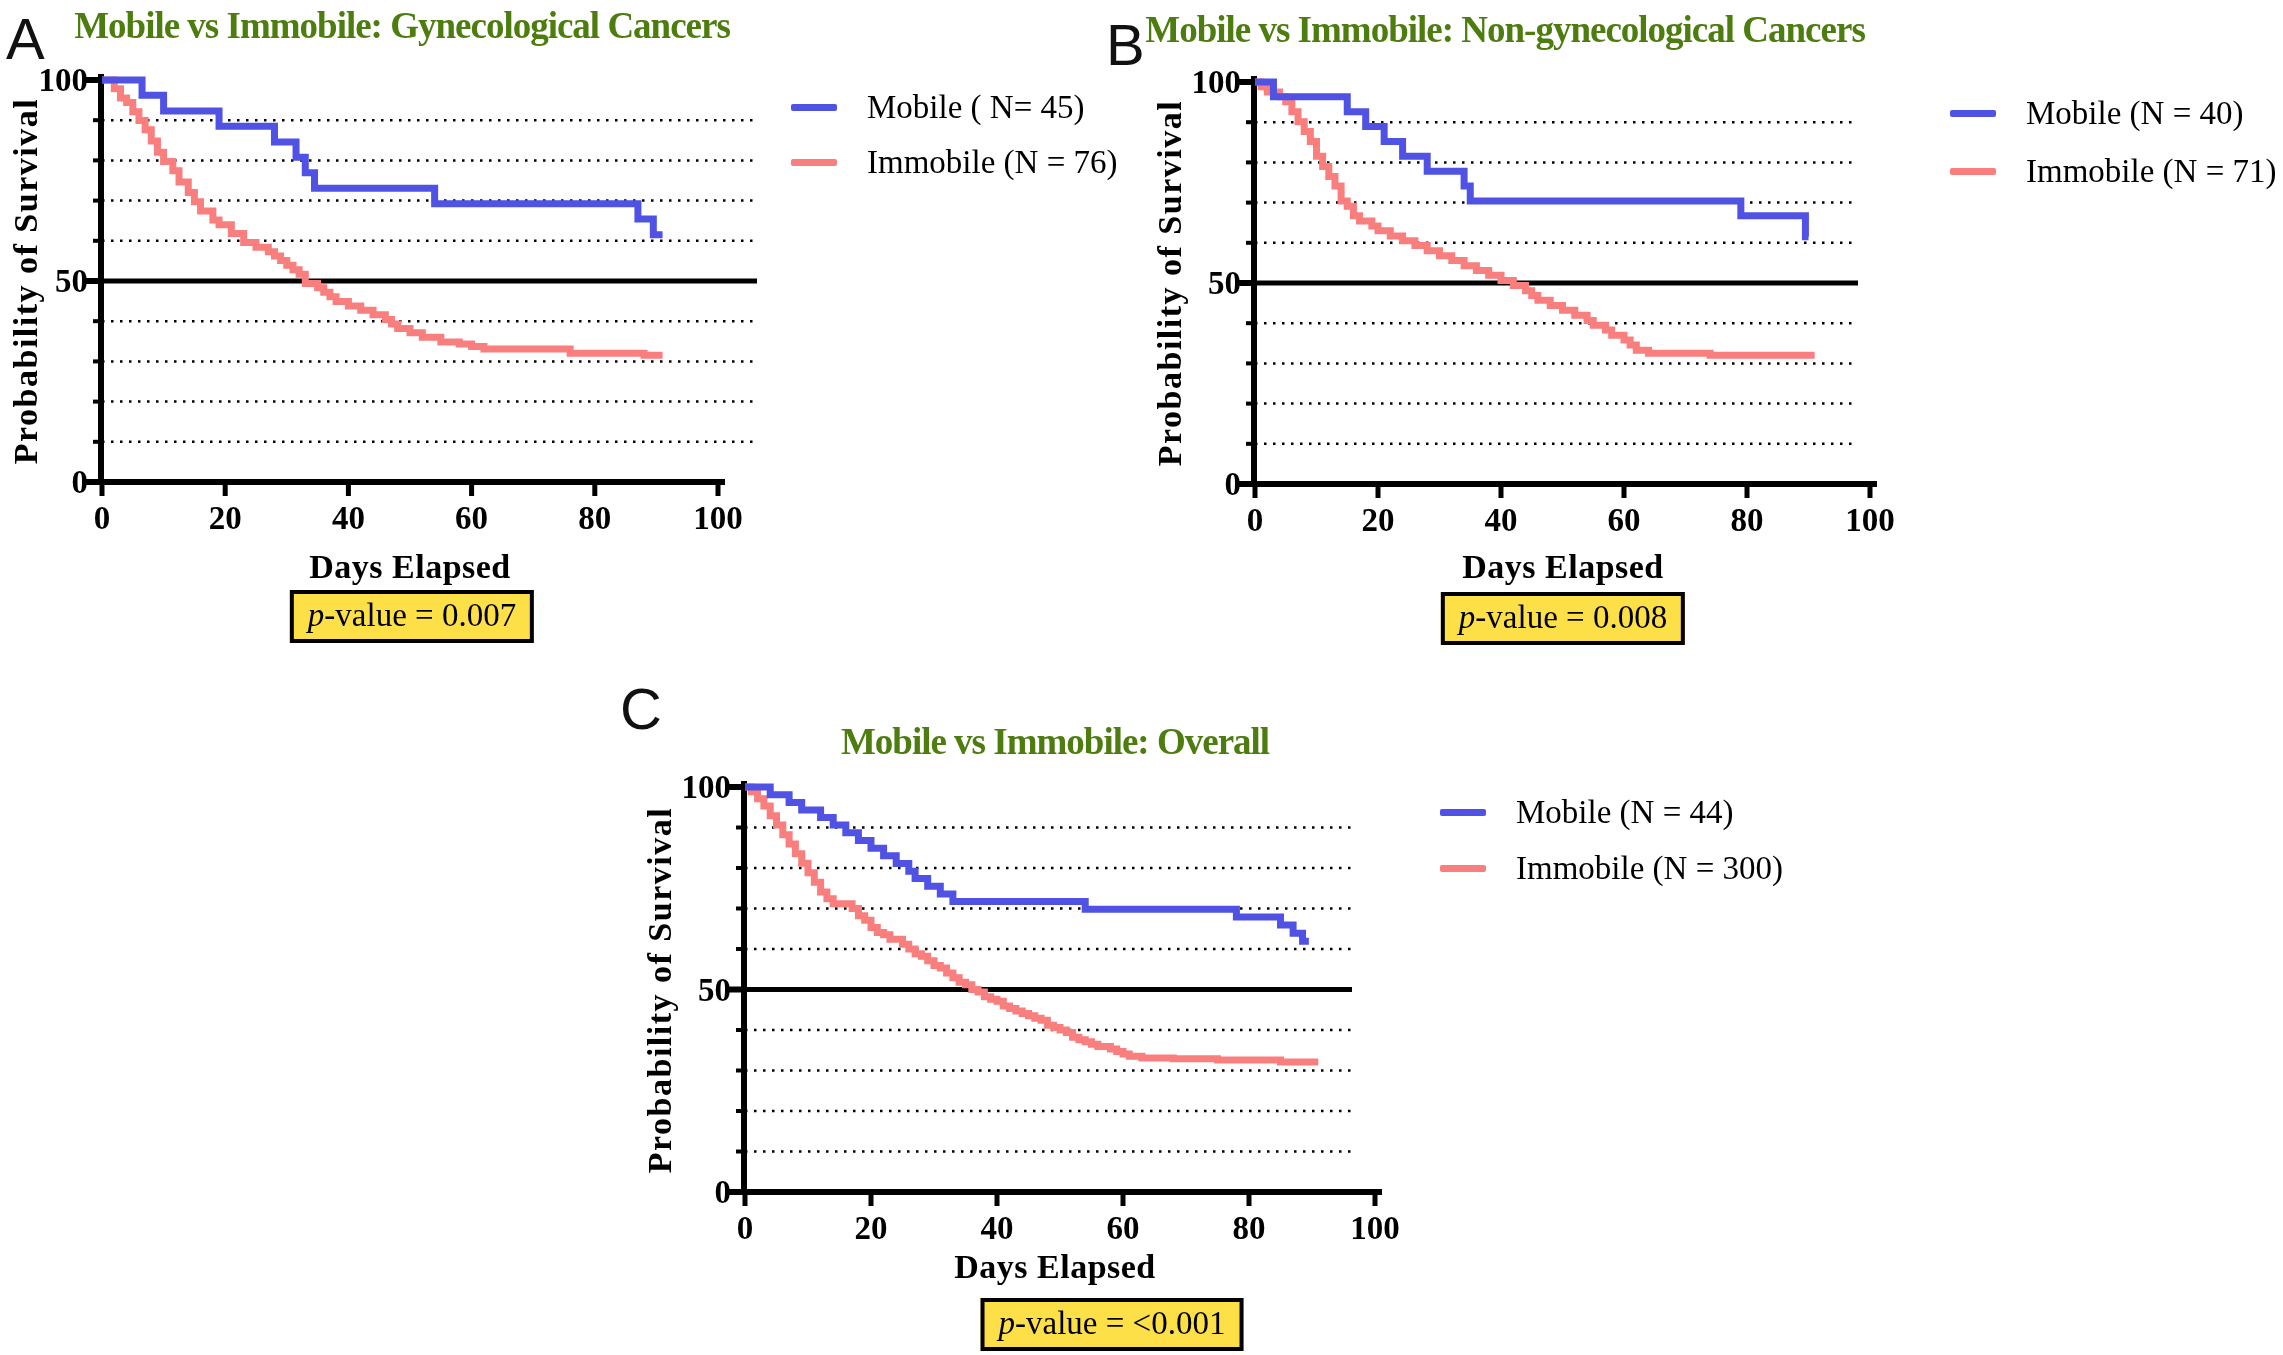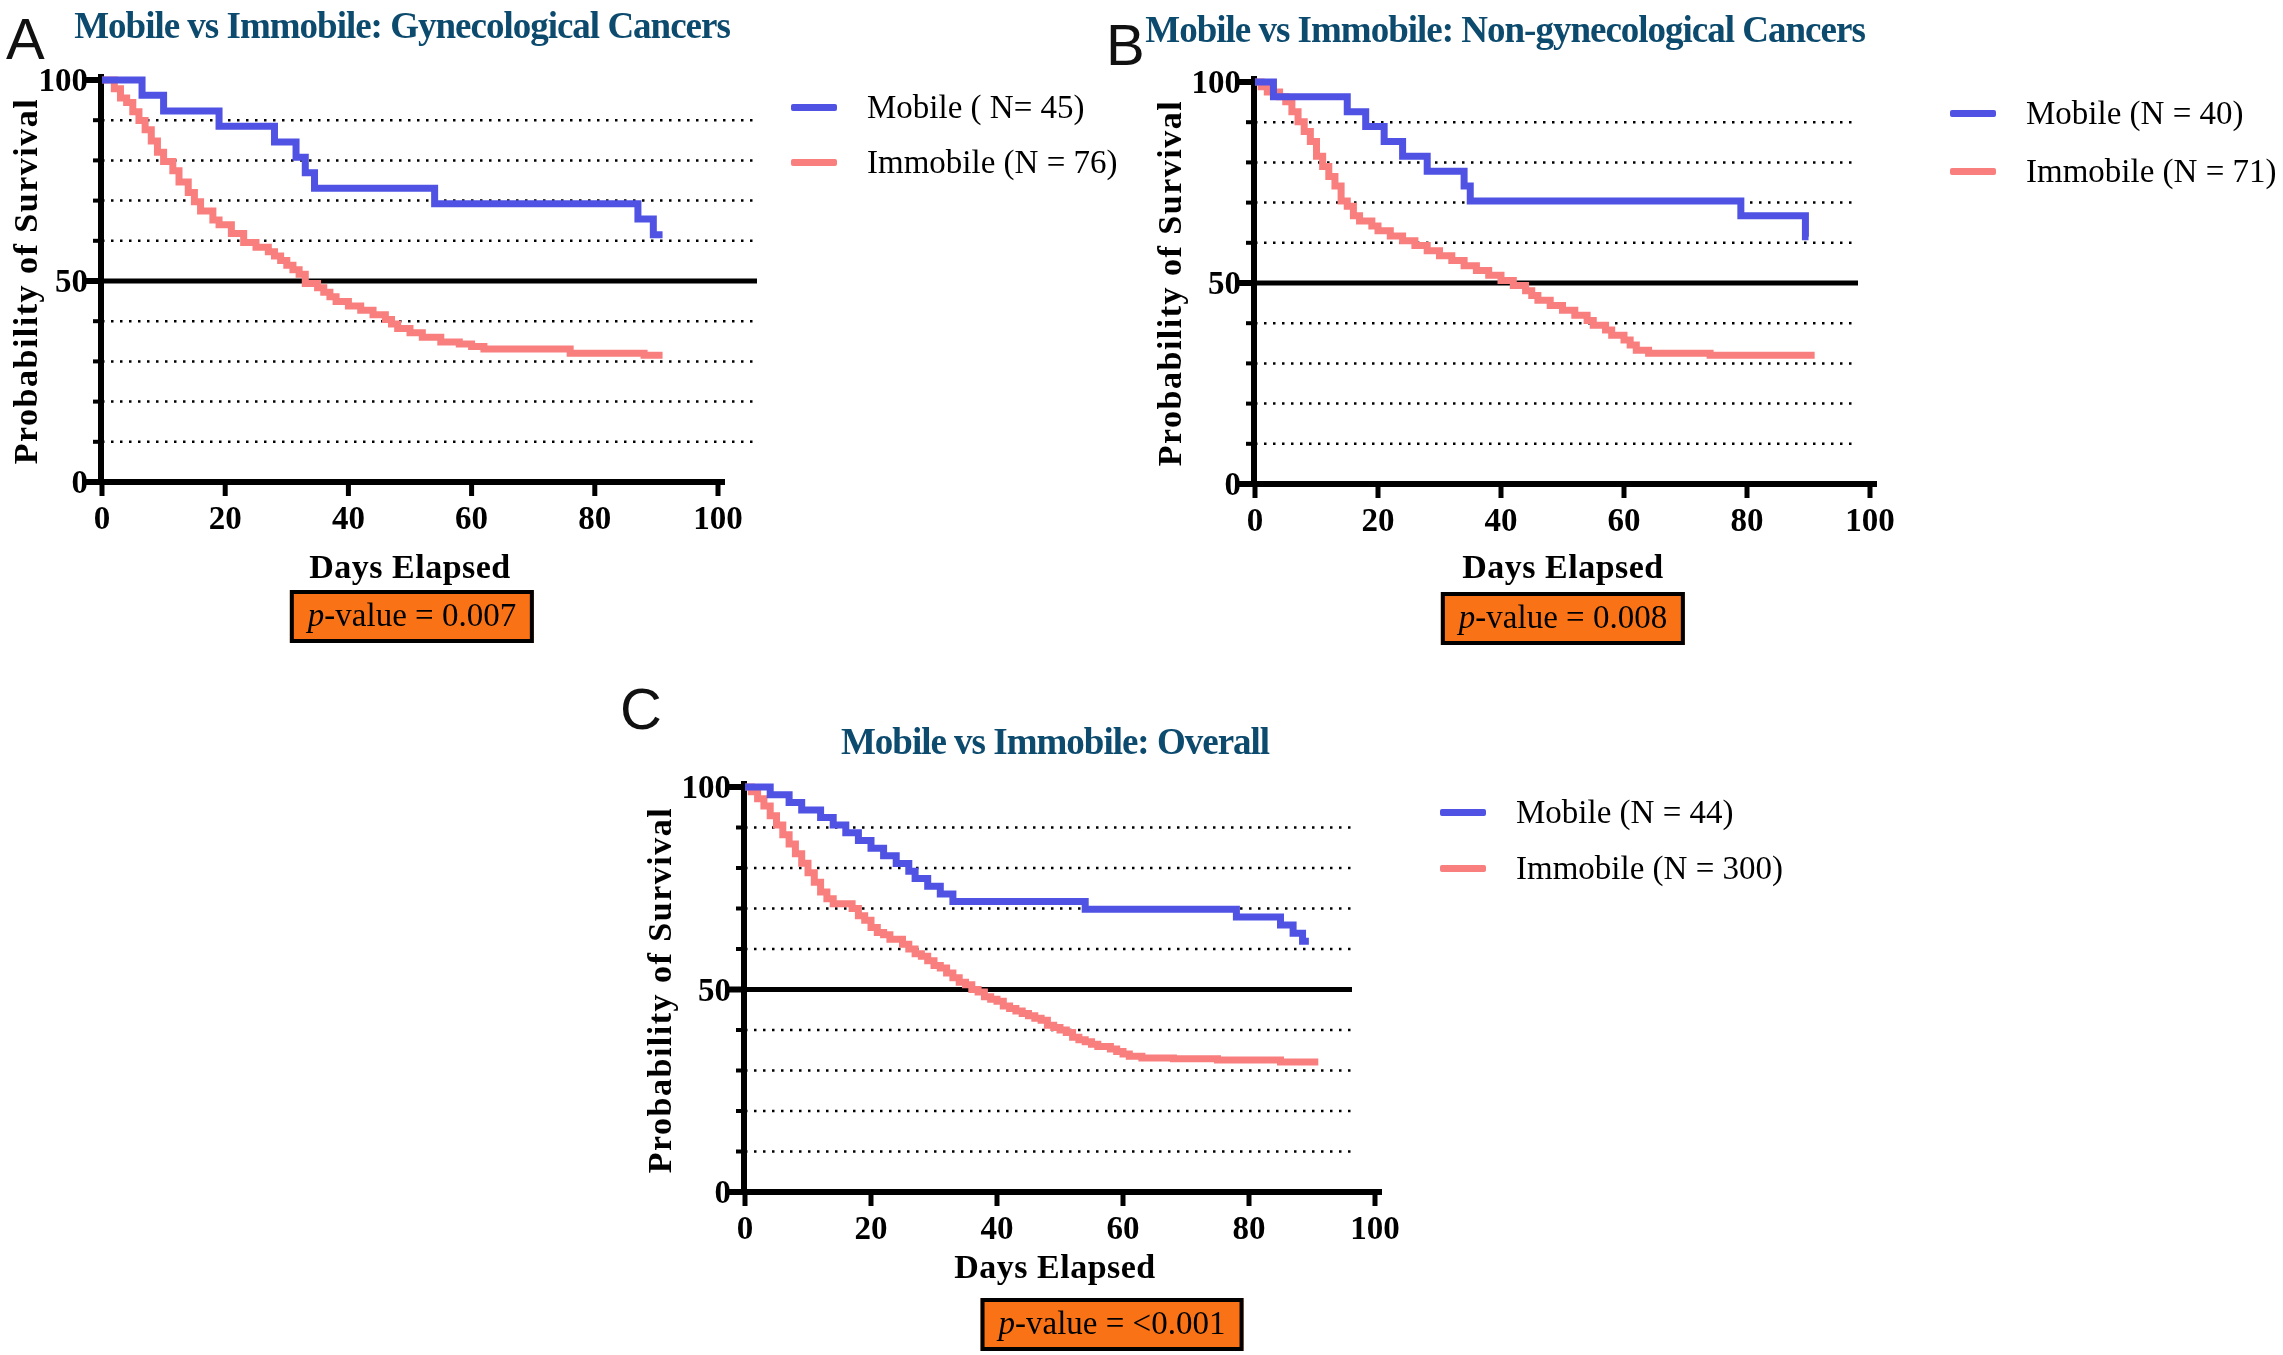--- a/index.html
+++ b/index.html
@@ -2,28 +2,28 @@
 <html><head>
 <meta charset="utf-8">
 <style>
   html,body{margin:0;padding:0;background:#ffffff;}
   body{position:relative;width:2283px;height:1355px;overflow:hidden;
        font-family:"Liberation Serif",serif;}
   #plot-svg{position:absolute;left:0;top:0;width:2283px;height:1355px;}
   .pletter{position:absolute;font-family:"Liberation Sans",sans-serif;
            font-weight:400;font-size:58px;color:#111;line-height:1;}
   .title{position:absolute;transform:translateX(-50%);white-space:nowrap;
-         font-weight:bold;font-size:37px;letter-spacing:-1px;color:#0c4a6e;}
+         font-weight:bold;font-size:37px;letter-spacing:-1px;color:#4d7c0f;}
   .ylab{position:absolute;width:500px;height:46px;line-height:46px;text-align:center;
         font-weight:bold;font-size:34px;letter-spacing:1.5px;color:#000;
         transform:rotate(-90deg);white-space:nowrap;}
   .xlab{position:absolute;transform:translateX(-50%);font-weight:bold;font-size:34px;
         letter-spacing:0.5px;color:#000;white-space:nowrap;}
   .pbox{position:absolute;transform:translateX(-50%);border:4px solid #000;
-        padding:3px 14px 5px 14px;font-size:33px;color:#000;background:#f97316;white-space:nowrap;}
+        padding:3px 14px 5px 14px;font-size:33px;color:#000;background:#fde047;white-space:nowrap;}
   .pbox i{font-style:italic;}
   .legend-row{position:absolute;display:flex;align-items:center;gap:30px;
               font-size:33px;color:#000;white-space:nowrap;}
   .swatch{display:inline-block;width:46px;height:7px;border-radius:2px;}
   .ytick{position:absolute;transform:translate(-100%,-50%);font-weight:bold;
          font-size:33px;color:#000;}
   .xtick{position:absolute;transform:translateX(-50%);font-weight:bold;
          font-size:33px;color:#000;}
 </style>
 </head>

